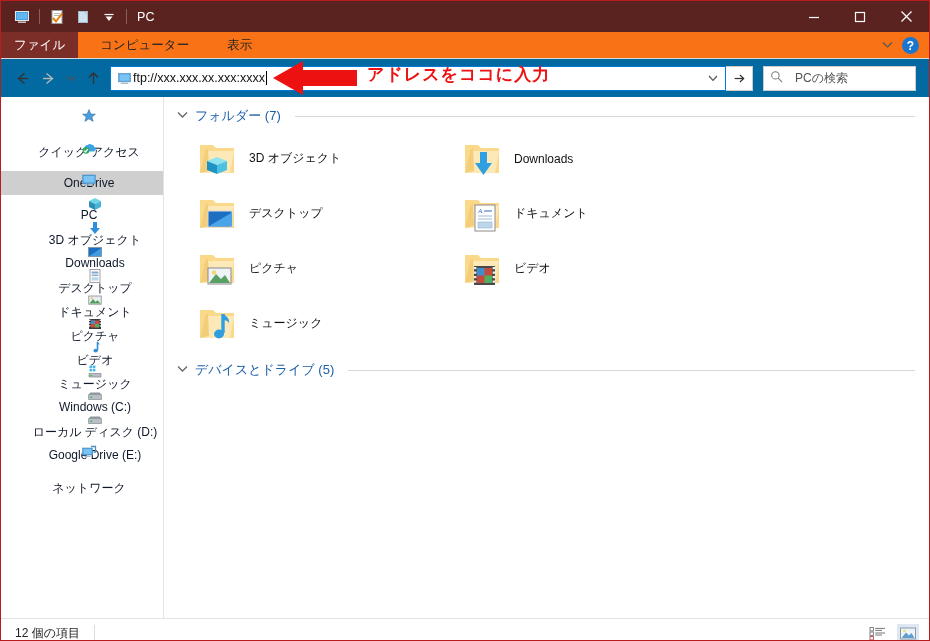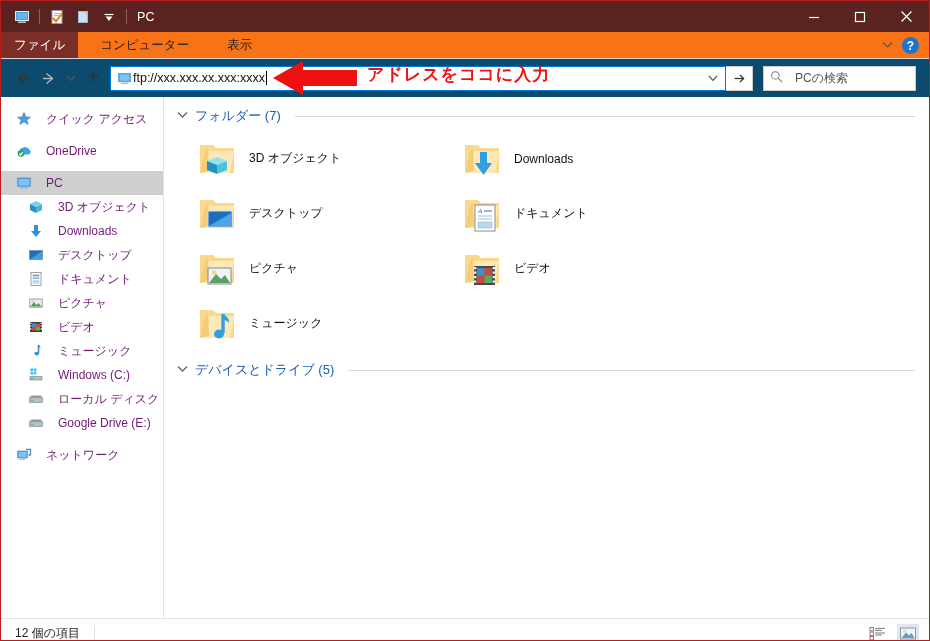--- a/index.html
+++ b/index.html
@@ -80,21 +80,21 @@
     width: 17px; height: 17px; border-radius: 50%;
     background: #1a75cf;
     color: #fff; font-size: 12px; font-weight: bold;
     display: flex; align-items: center; justify-content: center;
     margin-right: 6px;
   }
 
   
   .navbar {
     height: 38px;
-    background: #0c4a6e;
+    background: #0369a1;
     display: flex;
     align-items: center;
     padding: 0 8px;
     position: relative;
   }
   .nav-btn {
     width: 26px; height: 26px;
     display: flex; align-items: center; justify-content: center;
   }
   .nav-btn.small { width: 19px; }
@@ -173,24 +173,25 @@
     border-right: 1px solid #e3e3e3;
     padding-top: 10px;
     overflow: hidden;
     position: relative;
   }
   .nav-item {
     height: 24px;
     display: flex;
     align-items: center;
     font-size: 12px;
-    color: #701a75;
+    color: #0f172a;
     padding-left: 14px;
-    gap: 14px;
+    gap: 20px;
     white-space: nowrap;
+    flex-direction: column;
   }
   .nav-item.indent { padding-left: 26px; }
   .nav-item.selected { background: #cfcfcf; }
   .nav-icon { width: 17px; height: 17px; display:flex; align-items:center; justify-content:center; flex: 0 0 17px;}
   .nav-gap { height: 8px; }
 
   .content {
     flex: 1;
     padding: 8px 10px 0 12px;
     position: relative;

